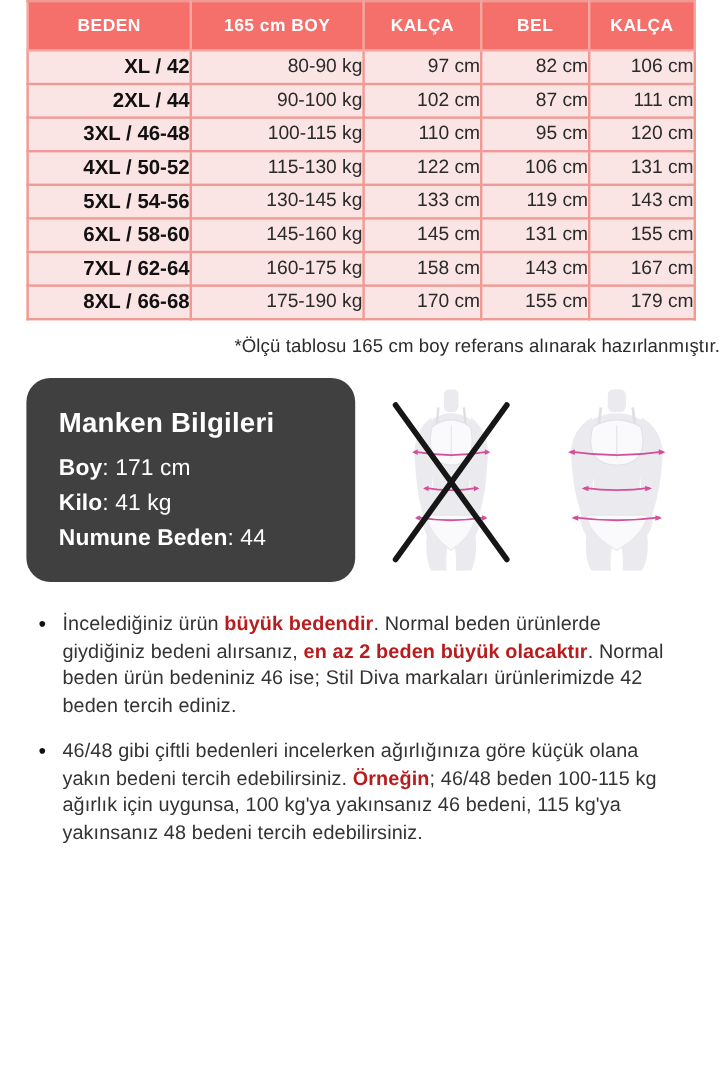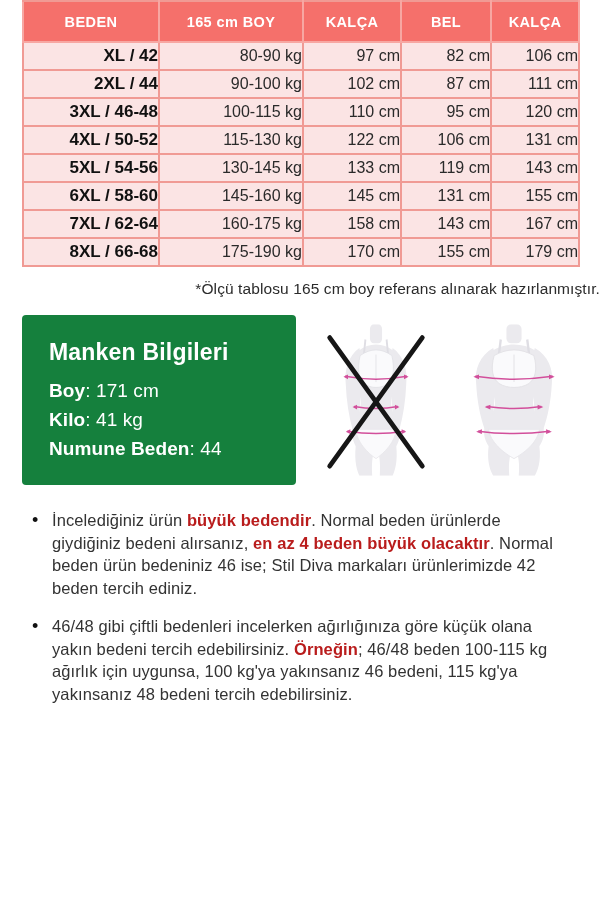--- a/index.html
+++ b/index.html
@@ -65,22 +65,22 @@
   }
 
   .model-section {
     margin:17px 22px 0;
     display:flex;
     align-items:stretch;
     height:170px;
   }
   .model-box {
     width:274px;
-    background:#15803d;
-    border-radius:4px;
+    background:#404040;
+    border-radius:20px;
     padding:24px 10px 0 27px;
     color:#ffffff;
     flex:none;
   }
   .model-box .box-title {
     font-size:23px;
     font-weight:700;
     margin-bottom:14px;
     letter-spacing:0.2px;
   }
@@ -273,18 +273,18 @@
       <div class="figure-wrap">
         <svg width="104" height="154" viewBox="0 0 110 160">
           <use href="#body-fig" width="110" height="160"></use>
         </svg>
       </div>
     </div>
   </div>
 
   <div class="notes">
     <ul>
-      <li><span>İncelediğiniz ürün </span><b>büyük bedendir</b><span>. Normal beden ürünlerde giydiğiniz bedeni alırsanız, </span><b>en az 4 beden büyük olacaktır</b><span>. Normal beden ürün bedeniniz 46 ise; Stil Diva markaları ürünlerimizde 42 beden tercih ediniz.</span></li>
+      <li><span>İncelediğiniz ürün </span><b>büyük bedendir</b><span>. Normal beden ürünlerde giydiğiniz bedeni alırsanız, </span><b>en az 2 beden büyük olacaktır</b><span>. Normal beden ürün bedeniniz 46 ise; Stil Diva markaları ürünlerimizde 42 beden tercih ediniz.</span></li>
       <li><span>46/48 gibi çiftli bedenleri incelerken ağırlığınıza göre küçük olana yakın bedeni tercih edebilirsiniz. </span><b>Örneğin</b><span>; 46/48 beden 100-115 kg ağırlık için uygunsa, 100 kg'ya yakınsanız 46 bedeni, 115 kg'ya yakınsanız 48 bedeni tercih edebilirsiniz.</span></li>
     </ul>
   </div>
 
 </div>
 
 </body></html>

